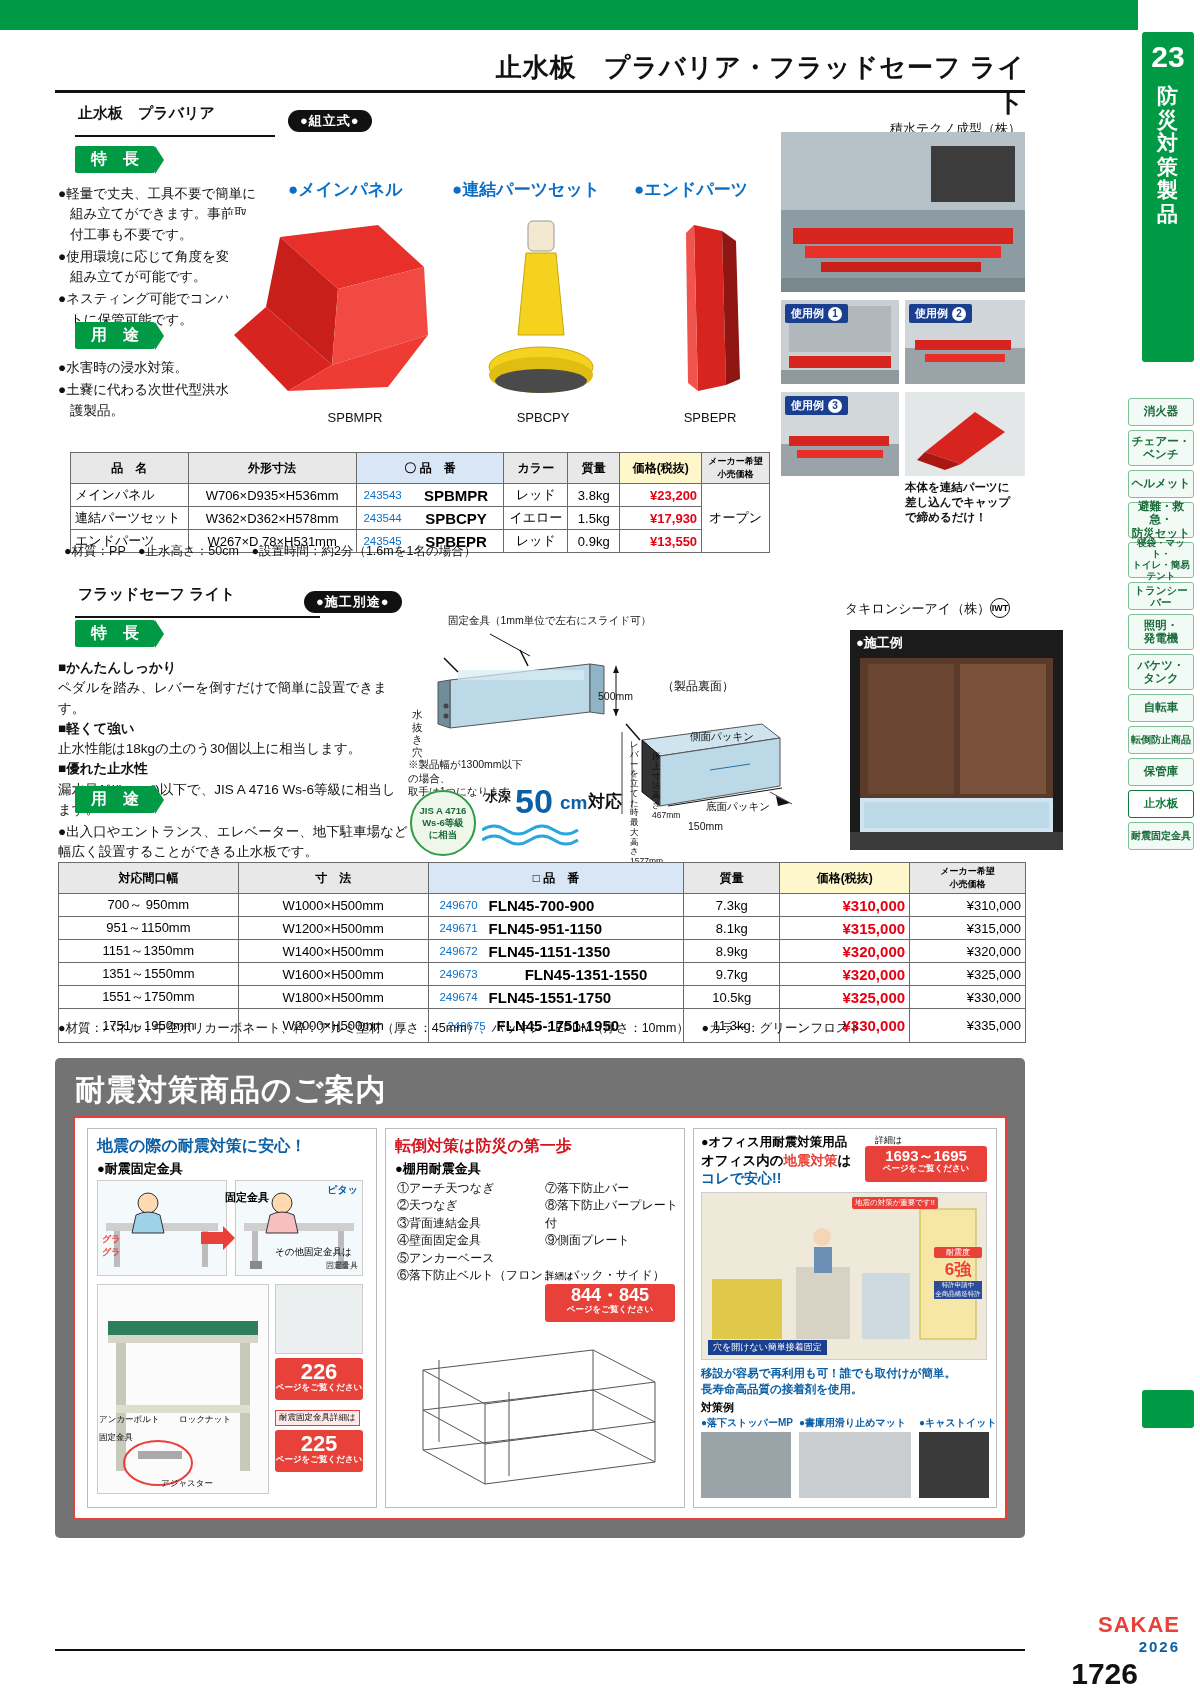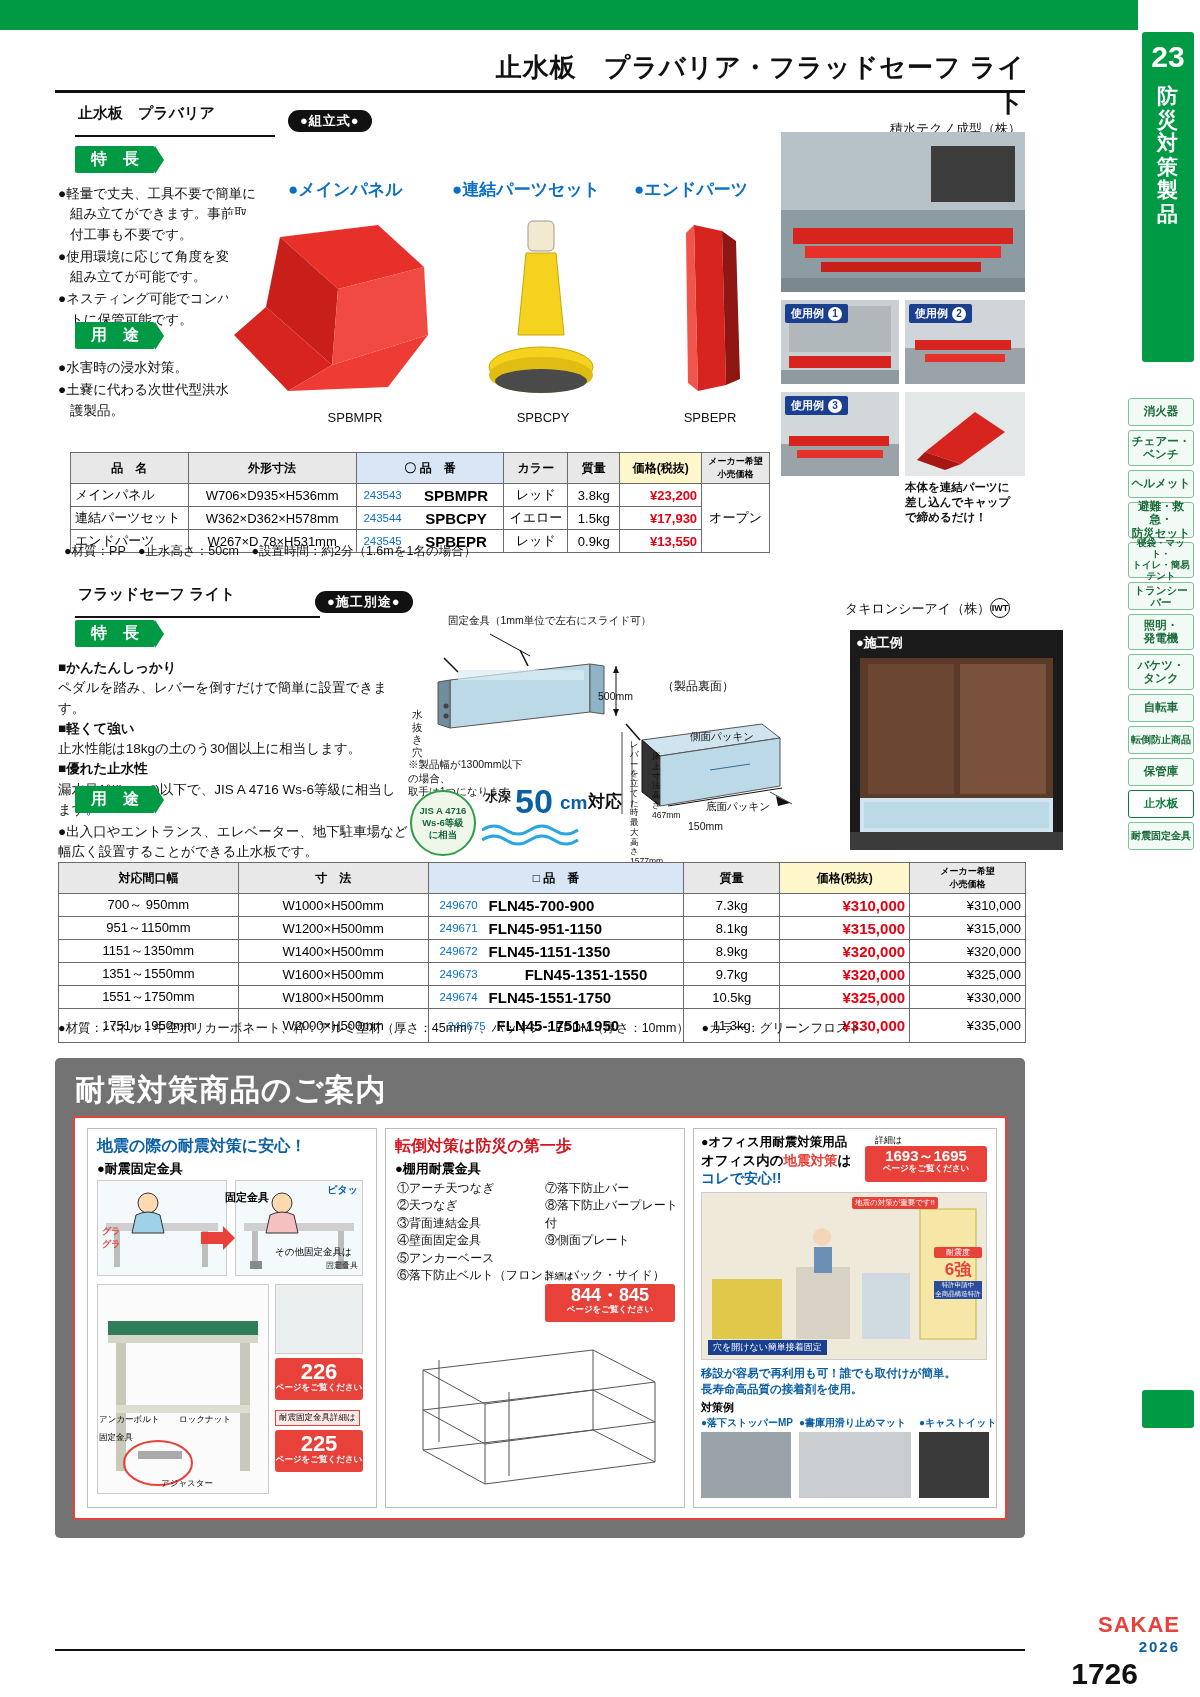--- a/index.html
+++ b/index.html
@@ -328,21 +328,21 @@
       <td class="c">レッド</td>
       <td class="c">0.9kg</td>
       <td class="price">¥13,550</td>
     </tr>
   </tbody>
     </table>
   <div class="note" style="left:58px; top:543px;margin-left:6px;">●材質：PP　●止水高さ：50cm　●設置時間：約2分（1.6mを1名の場合）</div>
 
   <div class="sec-head" style="left:78px; top:585px;">フラッドセーフ ライト</div>
   <div class="sec-underline" style="left:75px; top:616px; width:245px;"></div>
-  <div class="pill" style="left:315px; top:591px;">●施工別途●</div>
+  <div class="pill" style="left:304px; top:591px;">●施工別途●</div>
   <div class="note" style="left:845px; top:600px; font-size:13px;">タキロンシーアイ（株）</div>
   <div style="position:absolute; left:990px; top:598px; width:20px; height:20px; border:1.5px solid #111; border-radius:50%; font-size:9px; font-weight:bold; text-align:center; line-height:18px;">IWT</div>
 
   <div class="green-label" style="left:75px; top:620px;">特　長</div>
   <div class="bullets" style="left:58px; top:658px; width:350px;">
     <div style="font-weight:bold;">■かんたんしっかり</div>
     <div>ペダルを踏み、レバーを倒すだけで簡単に設置できます。</div>
     <div style="font-weight:bold;">■軽くて強い</div>
     <div>止水性能は18kgの土のう30個以上に相当します。</div>
     <div style="font-weight:bold;">■優れた止水性</div>
@@ -520,21 +520,21 @@
       <div style="position:absolute; left:22px; top:42px; font-size:13px; font-weight:bold;">●耐震固定金具</div>
 
       <div style="position:absolute; left:22px; top:62px; width:130px; height:96px; border:1px solid #ccc; background:#f4f9fb;">
         <svg width="128" height="94" viewBox="0 0 128 94">
           <rect x="8" y="42" width="112" height="8" fill="#cfcfcf"></rect>
           <rect x="16" y="50" width="6" height="36" fill="#bdbdbd"></rect>
           <rect x="104" y="50" width="6" height="36" fill="#bdbdbd"></rect>
           <circle cx="50" cy="22" r="10" fill="#ffd9b0" stroke="#333"></circle>
           <path d="M38 34 q12 -6 24 0 l4 18 h-32 z" fill="#9fd1e8" stroke="#333"></path>
         </svg>
-        <div style="position:absolute; left:4px; top:44px; font-size:9px; color:#e8413a; font-weight:bold; white-space:pre-line;">グラ
+        <div style="position:absolute; left:4px; top:52px; font-size:9px; color:#e8413a; font-weight:bold; white-space:pre-line;">グラ
 グラ</div>
       </div>
       <div style="position:absolute; left:160px; top:62px; width:128px; height:96px; border:1px solid #ccc; background:#f4f9fb;">
         <svg width="126" height="94" viewBox="0 0 126 94">
           <rect x="8" y="42" width="110" height="8" fill="#cfcfcf"></rect>
           <rect x="16" y="50" width="6" height="36" fill="#bdbdbd"></rect>
           <rect x="102" y="50" width="6" height="36" fill="#bdbdbd"></rect>
           <circle cx="46" cy="22" r="10" fill="#ffd9b0" stroke="#333"></circle>
           <path d="M34 34 q12 -6 24 0 l4 18 h-32 z" fill="#f6c0c0" stroke="#333"></path>
           <rect x="14" y="80" width="12" height="8" fill="#888"></rect>

